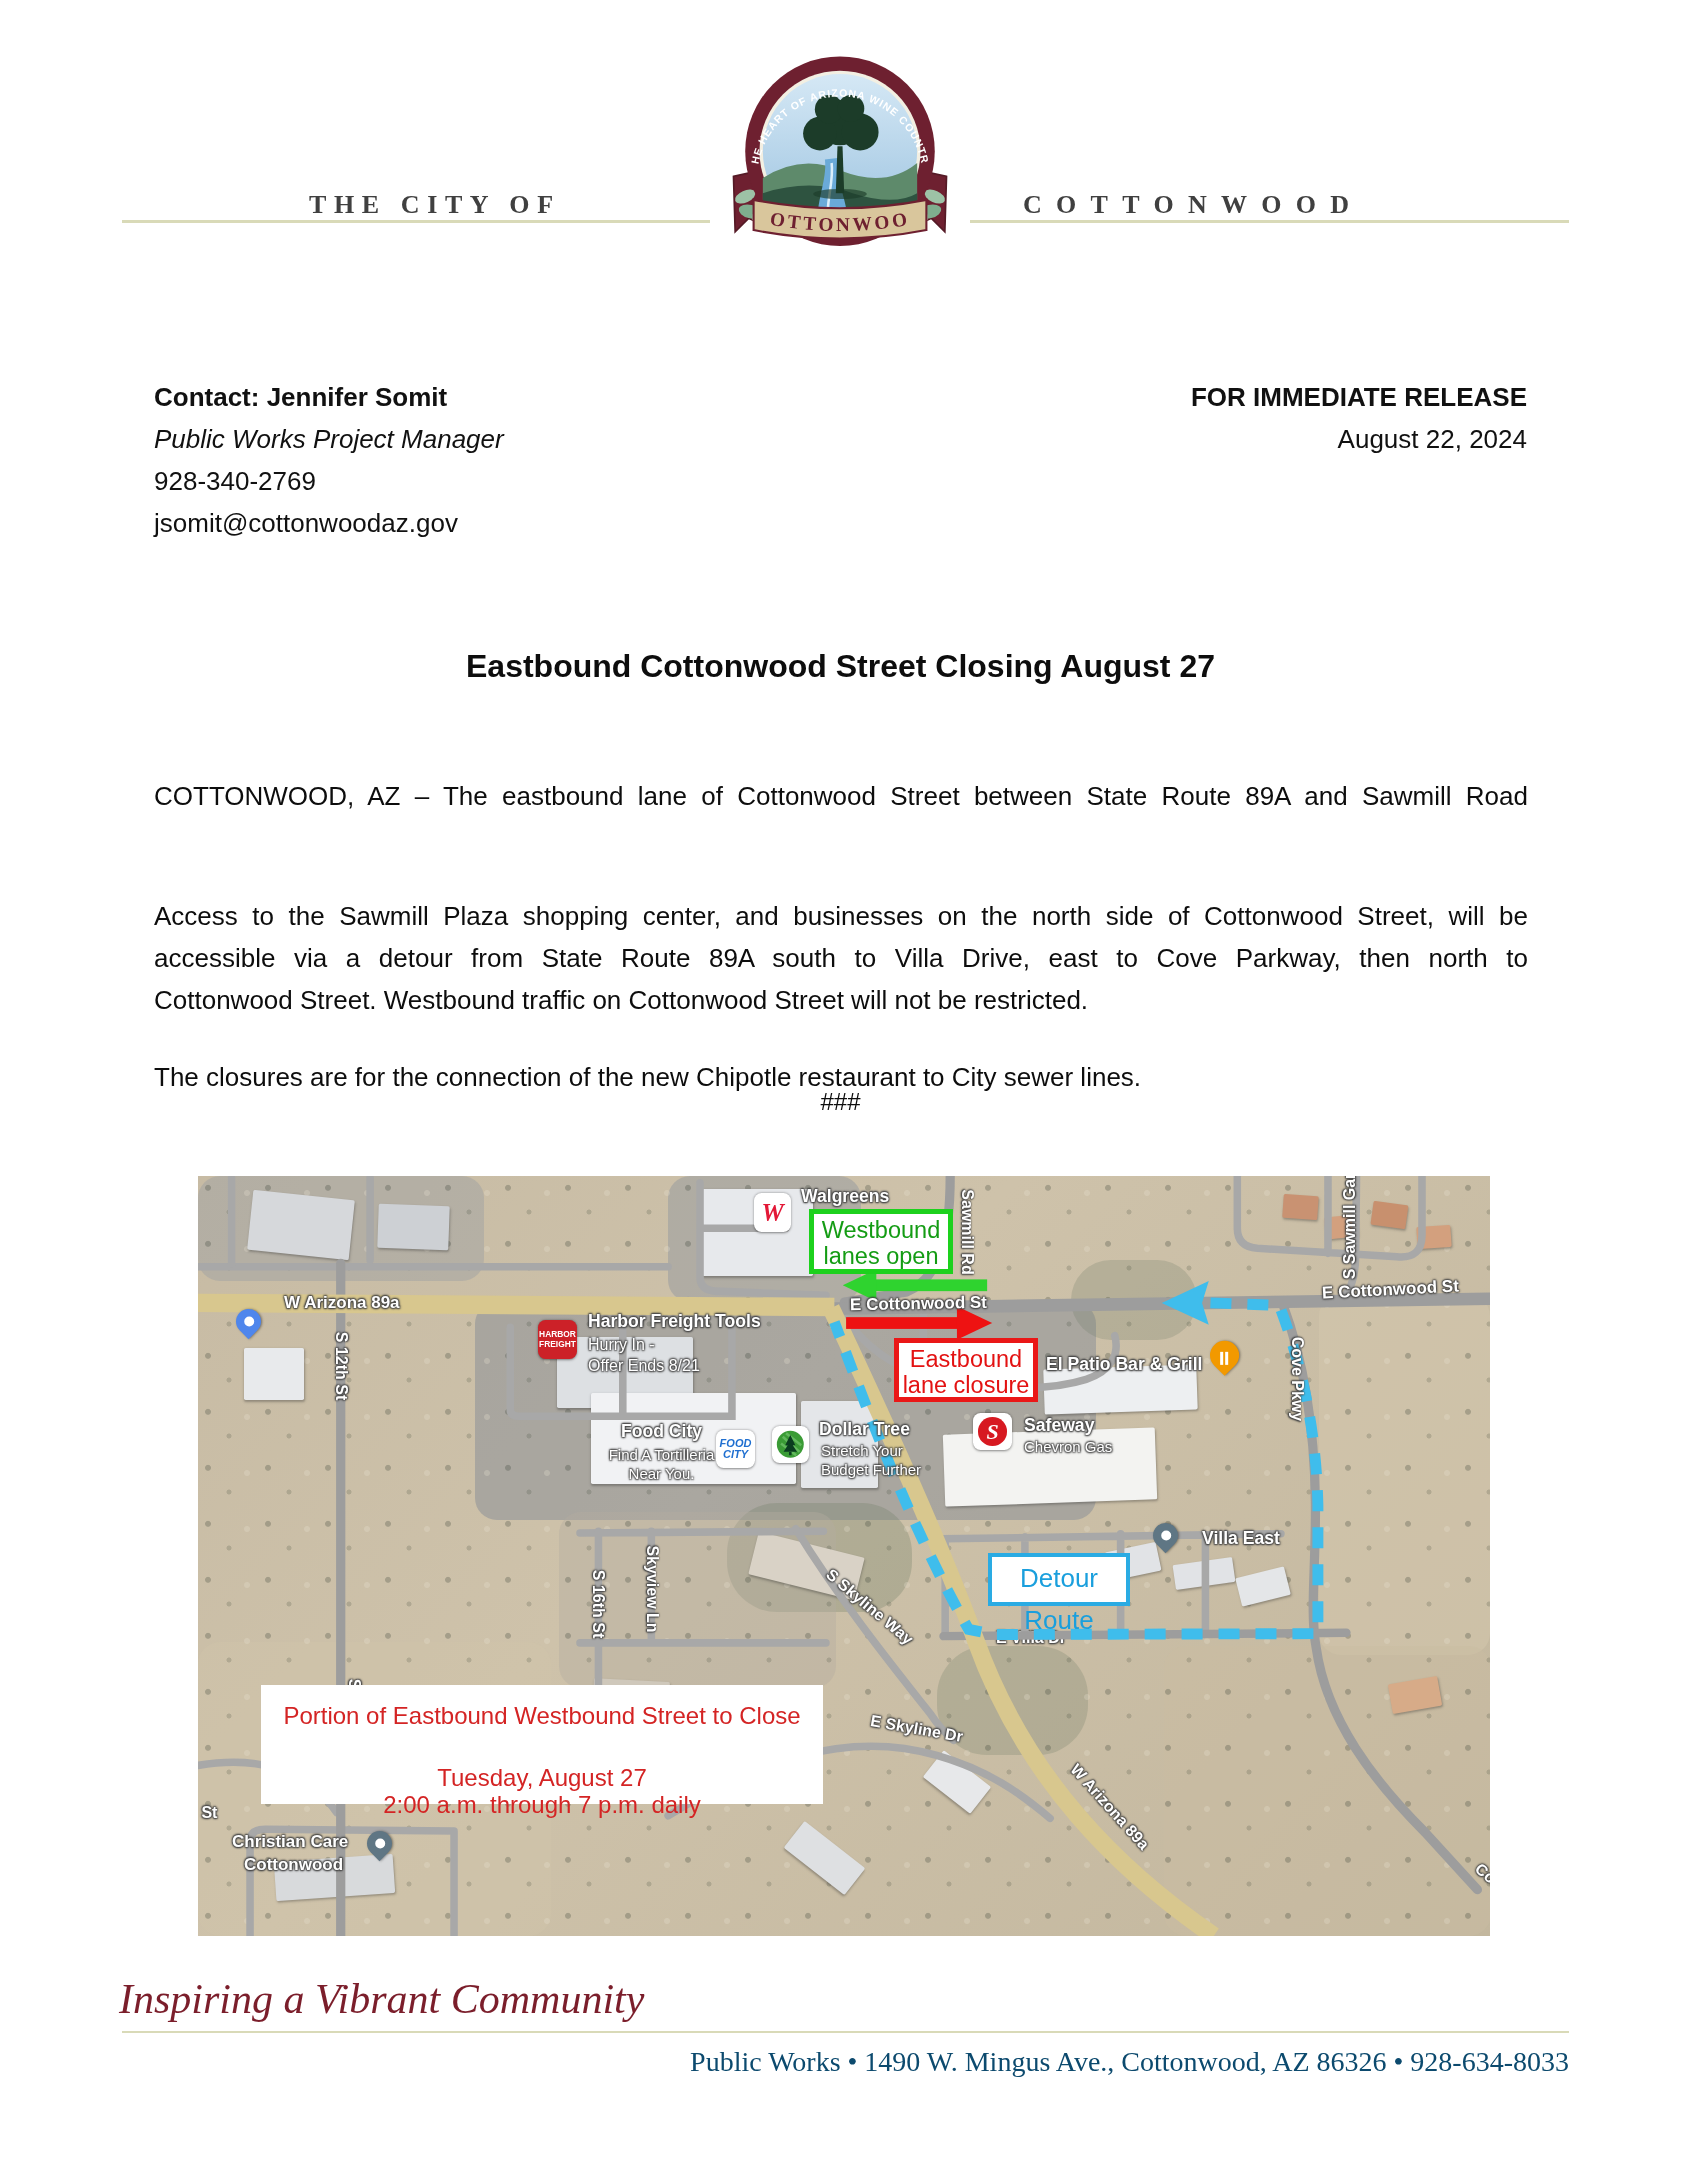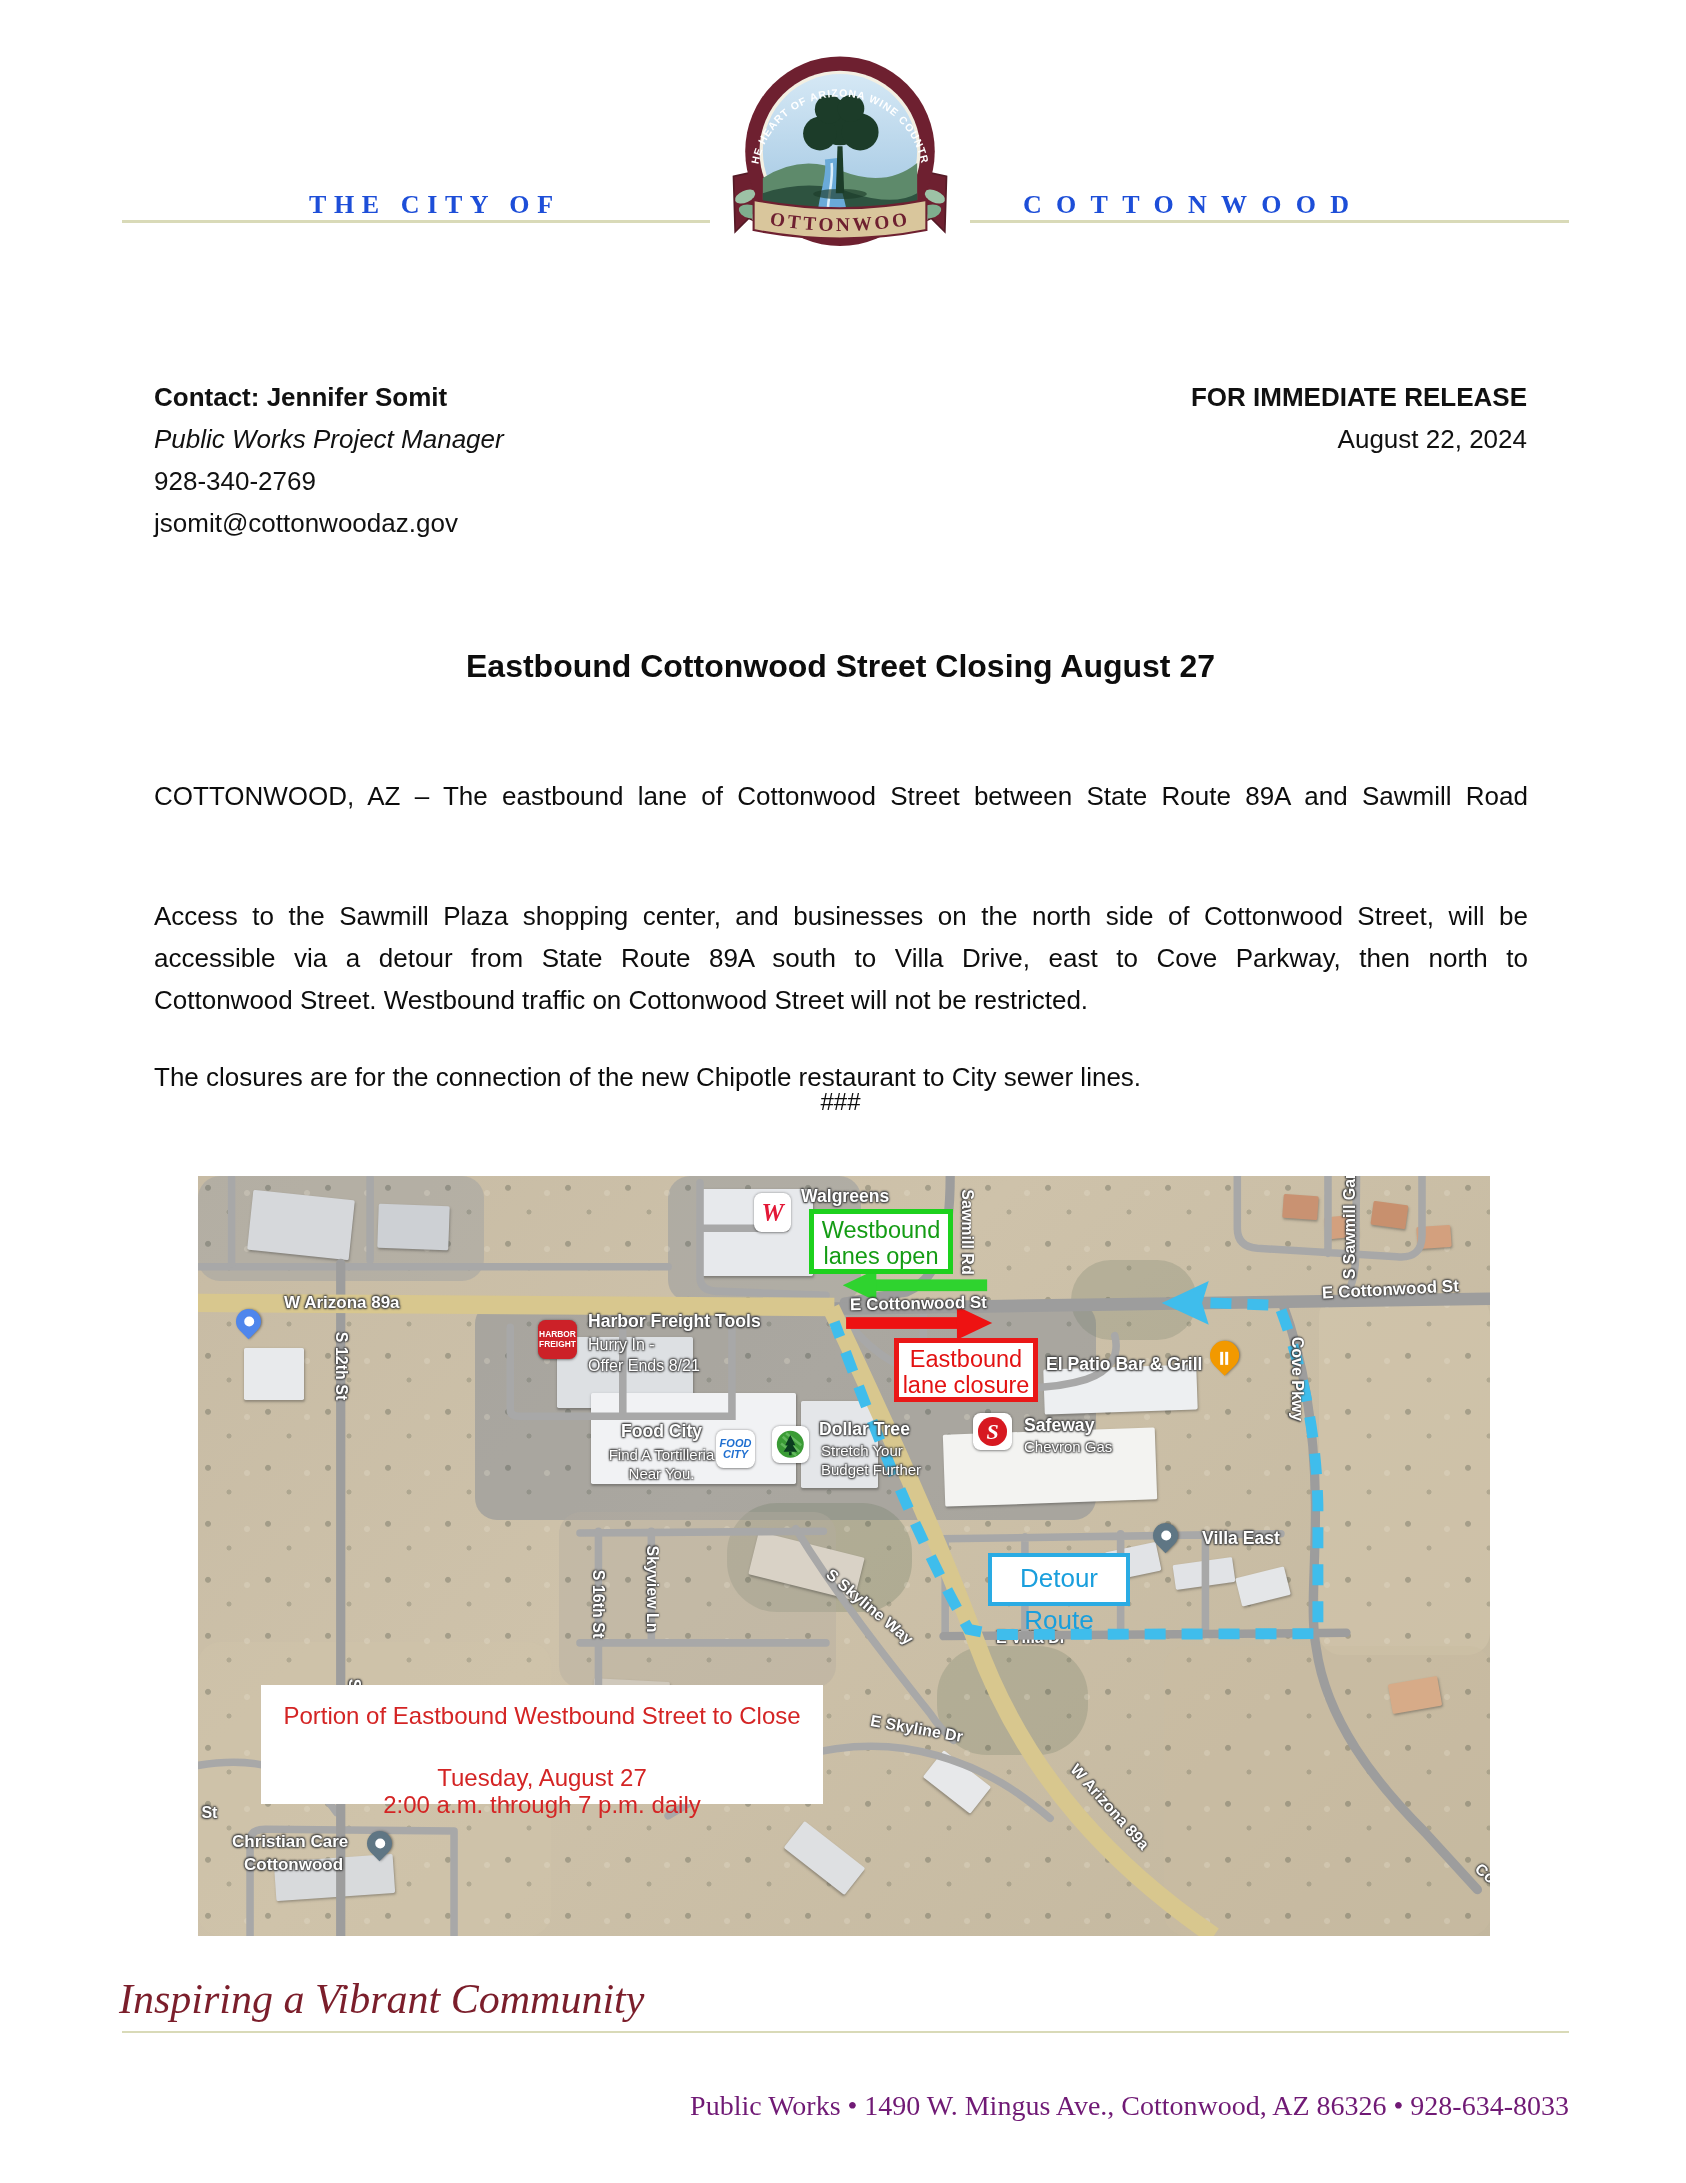--- a/index.html
+++ b/index.html
@@ -2,21 +2,21 @@
 <html style="font-size:13.4px"><head>
 <meta charset="utf-8">
 <style>
   html,body{margin:0;padding:0;background:#fff;}
   .page{position:relative;width:1687px;height:2183px;background:#ffffff;
         font-family:"Liberation Sans",sans-serif;color:#111;overflow:hidden;}
   .abs{position:absolute;}
 
   
   .hdr-left,.hdr-right{font-family:"Liberation Serif",serif;font-weight:700;
-        color:#1d4ed8;font-size:26px;white-space:nowrap;}
+        color:#404040;font-size:26px;white-space:nowrap;}
   .hdr-left{left:309px;top:190px;letter-spacing:7.6px;}
   .hdr-right{left:1023px;top:190px;letter-spacing:14.3px;}
   .hdr-line{left:122px;top:220px;width:1447px;height:2.5px;background:#d9dab8;}
   .logo-wrap{left:710px;top:52px;width:260px;height:206px;background:#fff;z-index:2;}
 
   
   .cblock{left:154px;top:376px;width:1373px;font-size:26px;line-height:42px;}
   .cline{height:42px;}
   .bold{font-weight:700;} .ital{font-style:italic;}
   .rblock{left:154px;top:376px;width:1373px;text-align:right;font-size:26px;line-height:42px;}
@@ -54,21 +54,21 @@
   .rbox{border:5px solid #ea1717;color:#e31212;font-size:23.5px;line-height:26px;padding-top:2.5px;}
   .bbox{border:4.2px solid #2aabe3;color:#1a9fdd;font-size:26px;line-height:42px;}
   .nbox{color:#d42424;font-size:24px;line-height:27px;}
   .nbox .n1{margin-top:17px;} .nbox .n2{margin-top:35px;}
 
   
   .foot-line{left:122px;top:2031px;width:1447px;height:1.7px;background:#d9dab8;z-index:0;}
   .tagline{left:119px;top:1975px;font-family:"Liberation Serif",serif;font-style:italic;
            font-size:42px;color:#7b1e2b;z-index:1;}
   .foot-info{left:154px;top:2046px;width:1415px;text-align:right;
-           font-family:"Liberation Serif",serif;font-size:28px;color:#701a75;margin-top:44px;}
+           font-family:"Liberation Serif",serif;font-size:28px;color:#0c4a6e;}
 </style>
 </head>
 <body>
 
 <div class="page">
 
   <div class="abs hdr-line"></div>
   <div class="abs hdr-left">THE CITY OF</div>
   <div class="abs hdr-right">COTTONWOOD</div>
 

